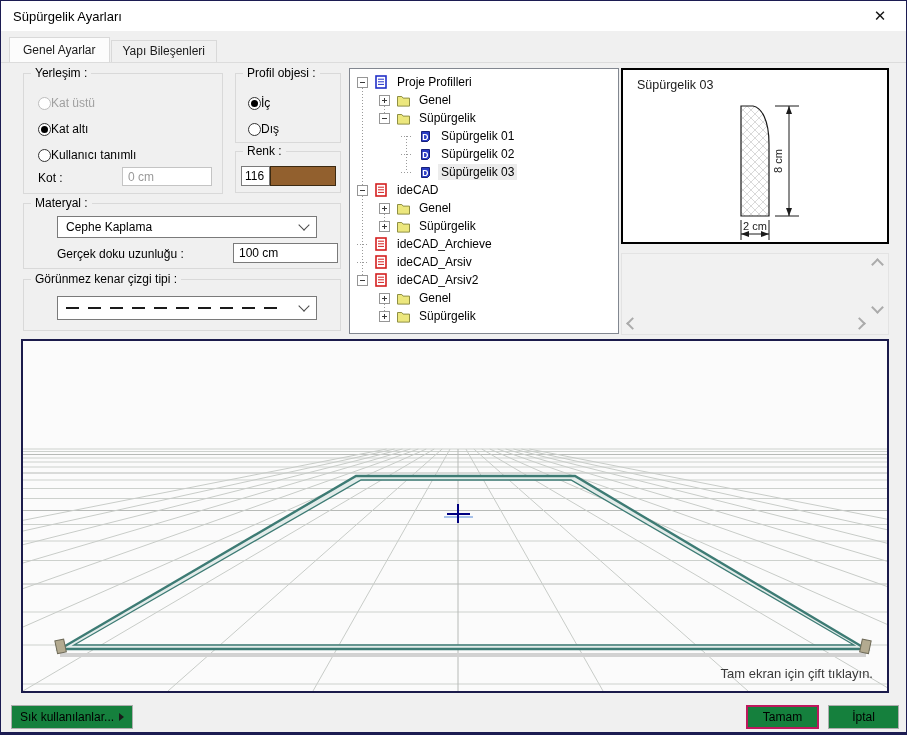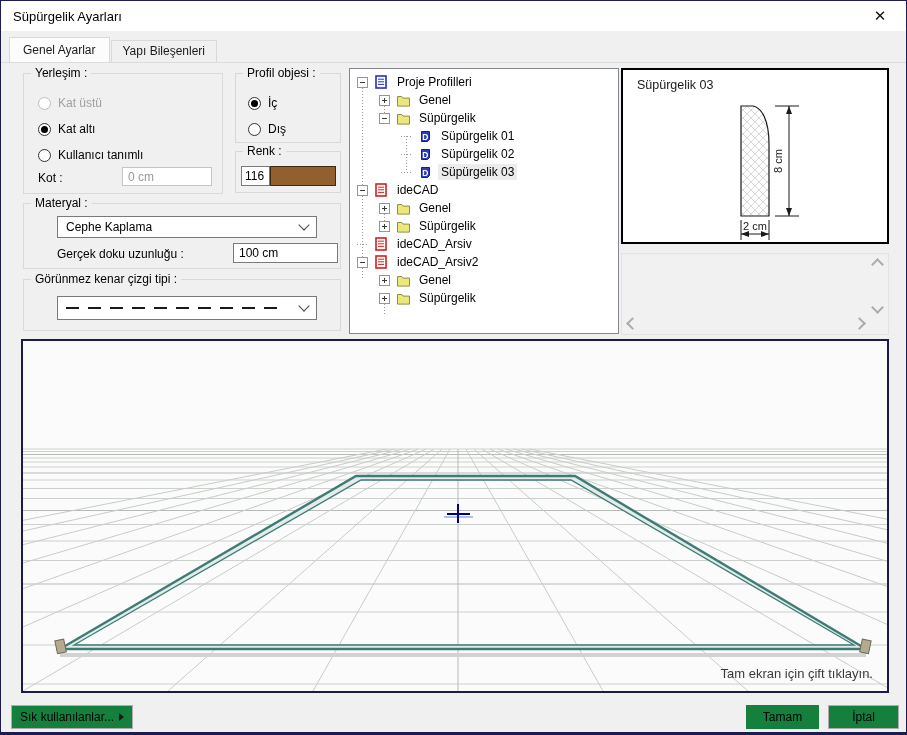--- a/index.html
+++ b/index.html
@@ -15,21 +15,21 @@
   
   .tabstrip{position:absolute;left:8px;top:39px;display:flex;align-items:flex-end;height:22px;z-index:3;}
   .tab{padding:3px 11px 4px;border:1px solid #d9d9d9;border-bottom:none;background:#f0f0f0;
     margin-right:1px;color:#1a1a1a;}
   .tab.active{background:#fcfcfc;padding:5px 13px 5px;position:relative;}
   .tabline{position:absolute;left:0;right:0;top:61px;border-top:1px solid #dcdcdc;}
   
   .group{position:absolute;border:1px solid #d9d9d9;box-sizing:border-box;padding-left:18px;}
   .gtitle{position:absolute;top:-8px;left:7px;background:#f0f0f0;padding:0 4px;white-space:nowrap;}
   
-  .radio{display:flex;align-items:center;gap:7px;margin-bottom:12px;}
+  .radio{display:flex;align-items:center;margin-bottom:12px;}
   .rdot{width:13px;height:13px;border-radius:50%;border:1px solid #333;background:#fff;
     position:relative;flex:none;box-sizing:border-box;}
   .rdot.on::after{content:'';position:absolute;left:2px;top:2px;right:2px;bottom:2px;
     background:#000;border-radius:50%;}
   .radio.disabled .rdot{border-color:#bdbdbd;}
   .radio.disabled span:last-child{color:#a0a0a0;}
   
   .tbox{position:absolute;background:#fff;border:1px solid #7a7a7a;box-sizing:border-box;
     display:flex;align-items:center;padding:0 5px;text-align:center;}
   .tbox.dis{border-color:#c4c4c4;color:#9a9a9a;}
@@ -64,21 +64,21 @@
   .sarrow.up{transform:rotate(45deg);}
   .sarrow.down{transform:rotate(225deg);}
   .sarrow.left{transform:rotate(-45deg);}
   .sarrow.right{transform:rotate(135deg);}
   
   .viewport{position:absolute;left:20px;top:338px;width:868px;height:354px;background:#fbfbfb;
     border:2px solid #1b1b4b;box-sizing:border-box;}
   
   .btn{position:absolute;height:24px;background:#15803d;border:1px solid #adadad;box-sizing:border-box;
     display:flex;align-items:center;justify-content:center;}
-  .btn.default{border:2px solid #15803d;}
+  .btn.default{border:2px solid #be185d;}
   .favbtn{left:10px;top:704px;width:122px;display:flex;padding:0 8px;justify-content:space-between;}
   .tri{width:0;height:0;border-left:5px solid #1a1a1a;border-top:4px solid transparent;
     border-bottom:4px solid transparent;}
 </style>
 </head>
 <body>
 
 <div class="dialog">
 
   <div class="titlebar">
@@ -239,20 +239,32 @@
         <span class="tlabel">Genel</span>
       </div>
       <div class="trow" style="padding-left: 29px;">
         <span class="exp plus"></span>
         <span class="ticon">
           <svg width="15" height="13" viewBox="0 0 15 13">
             <path d="M1.5,2.5 h4.3 l1.3,1.6 H13.5 v8 H1.5 Z" fill="#ece77d" stroke="#8f8f43" stroke-width="1"></path>
           </svg>
         </span>
         <span class="tlabel">Süpürgelik</span>
+      </div>
+      <div class="trow" style="padding-left: 7px;">
+        <span class="stub"></span>
+        <span class="ticon">
+          <svg width="12" height="14" viewBox="0 0 12 14">
+            <rect x="1" y="1" width="10" height="12" fill="#fff" stroke="#d42020" stroke-width="1.6"></rect>
+            <line x1="3" y1="4.2" x2="9" y2="4.2" stroke="#d42020"></line>
+            <line x1="3" y1="6.8" x2="9" y2="6.8" stroke="#d42020"></line>
+            <line x1="3" y1="9.4" x2="9" y2="9.4" stroke="#d42020"></line>
+          </svg>
+        </span>
+        <span class="tlabel">ideCAD_Archieve</span>
       </div>
       <div class="trow" style="padding-left: 7px;">
         <span class="stub"></span>
         <span class="ticon">
           <svg width="12" height="14" viewBox="0 0 12 14">
             <rect x="1" y="1" width="10" height="12" fill="#fff" stroke="#d42020" stroke-width="1.6"></rect>
             <line x1="3" y1="4.2" x2="9" y2="4.2" stroke="#d42020"></line>
             <line x1="3" y1="6.8" x2="9" y2="6.8" stroke="#d42020"></line>
             <line x1="3" y1="9.4" x2="9" y2="9.4" stroke="#d42020"></line>
           </svg>

